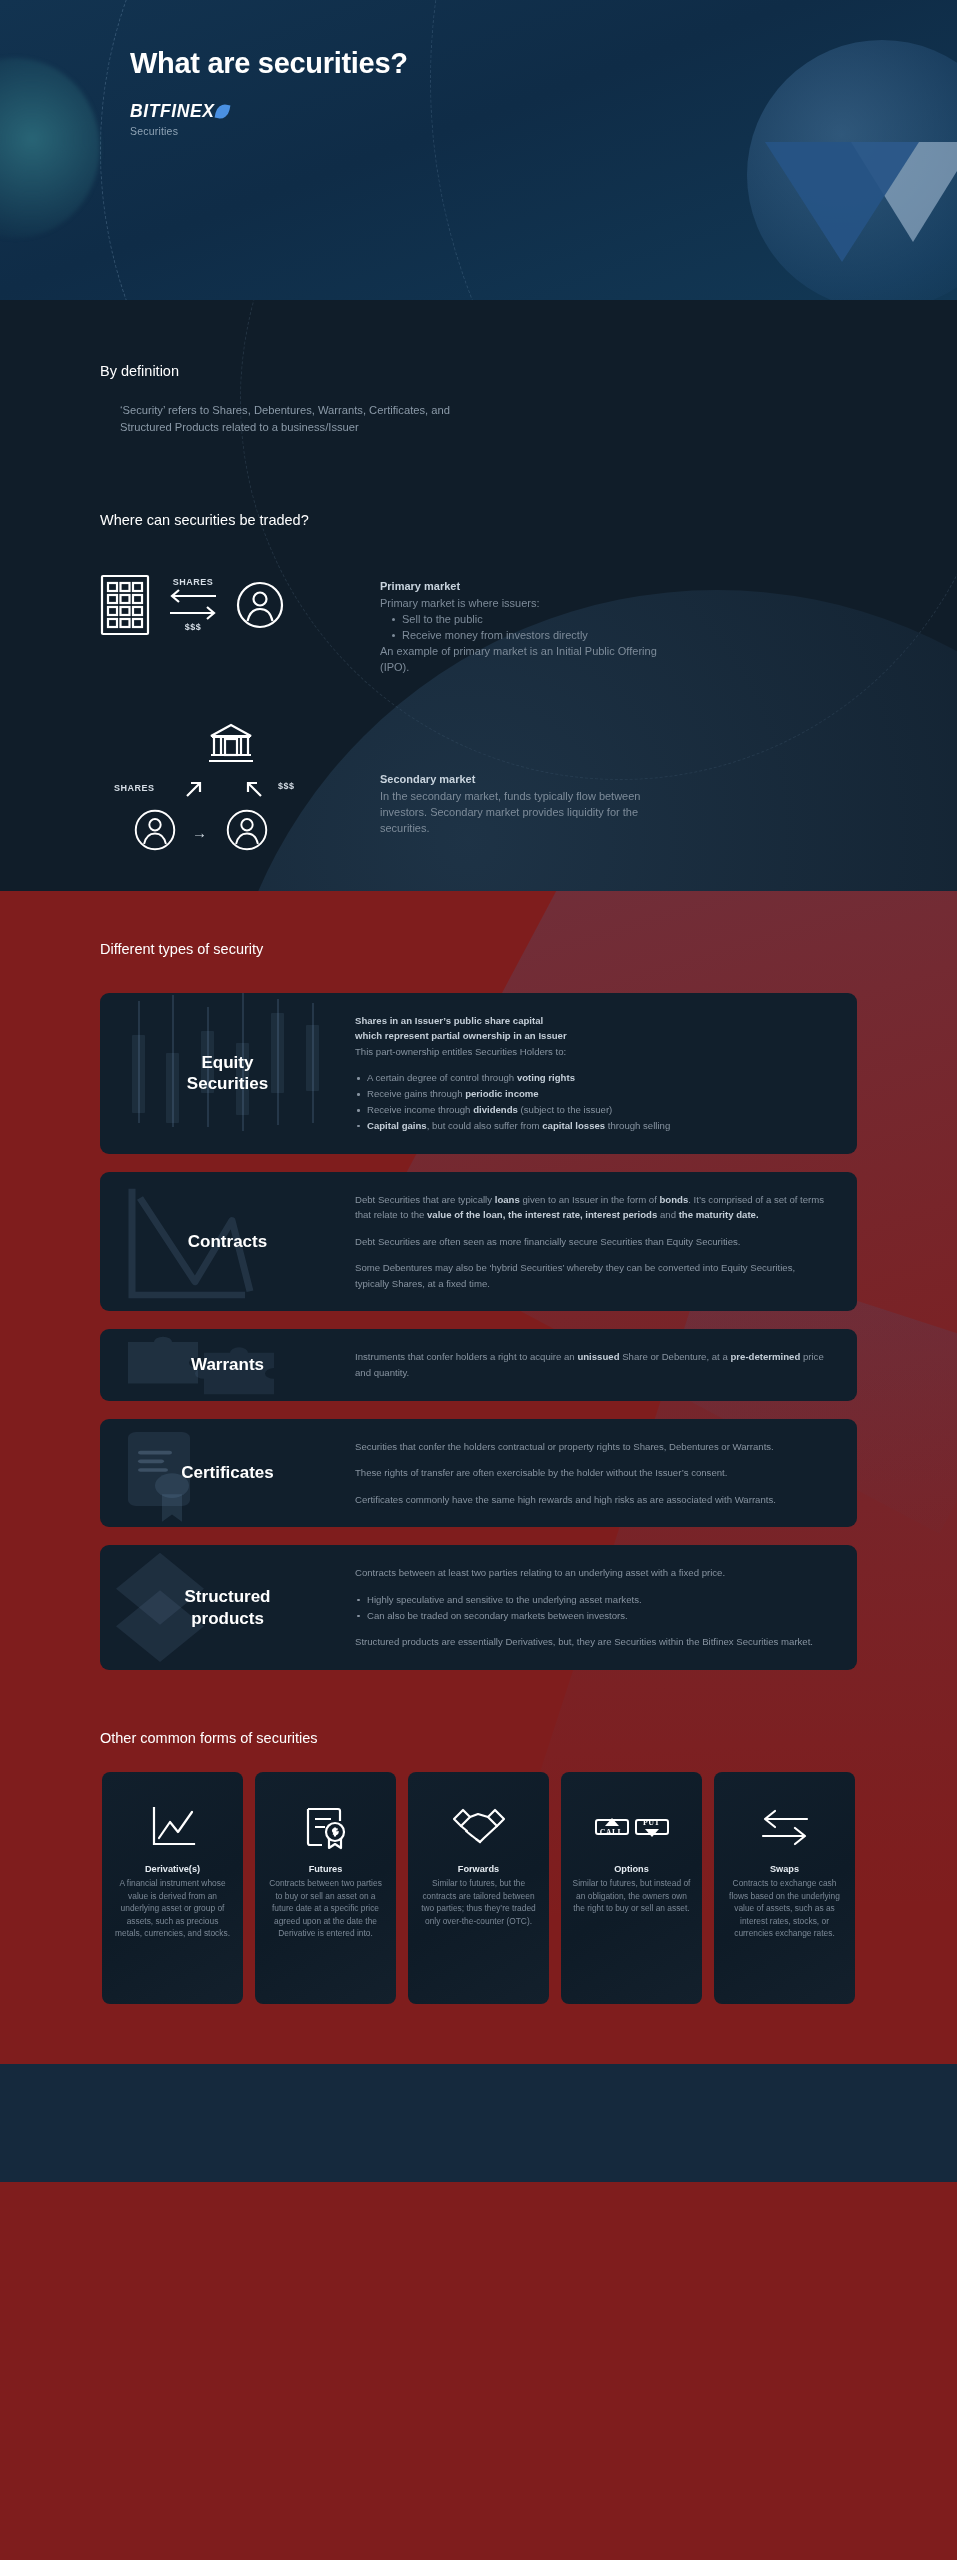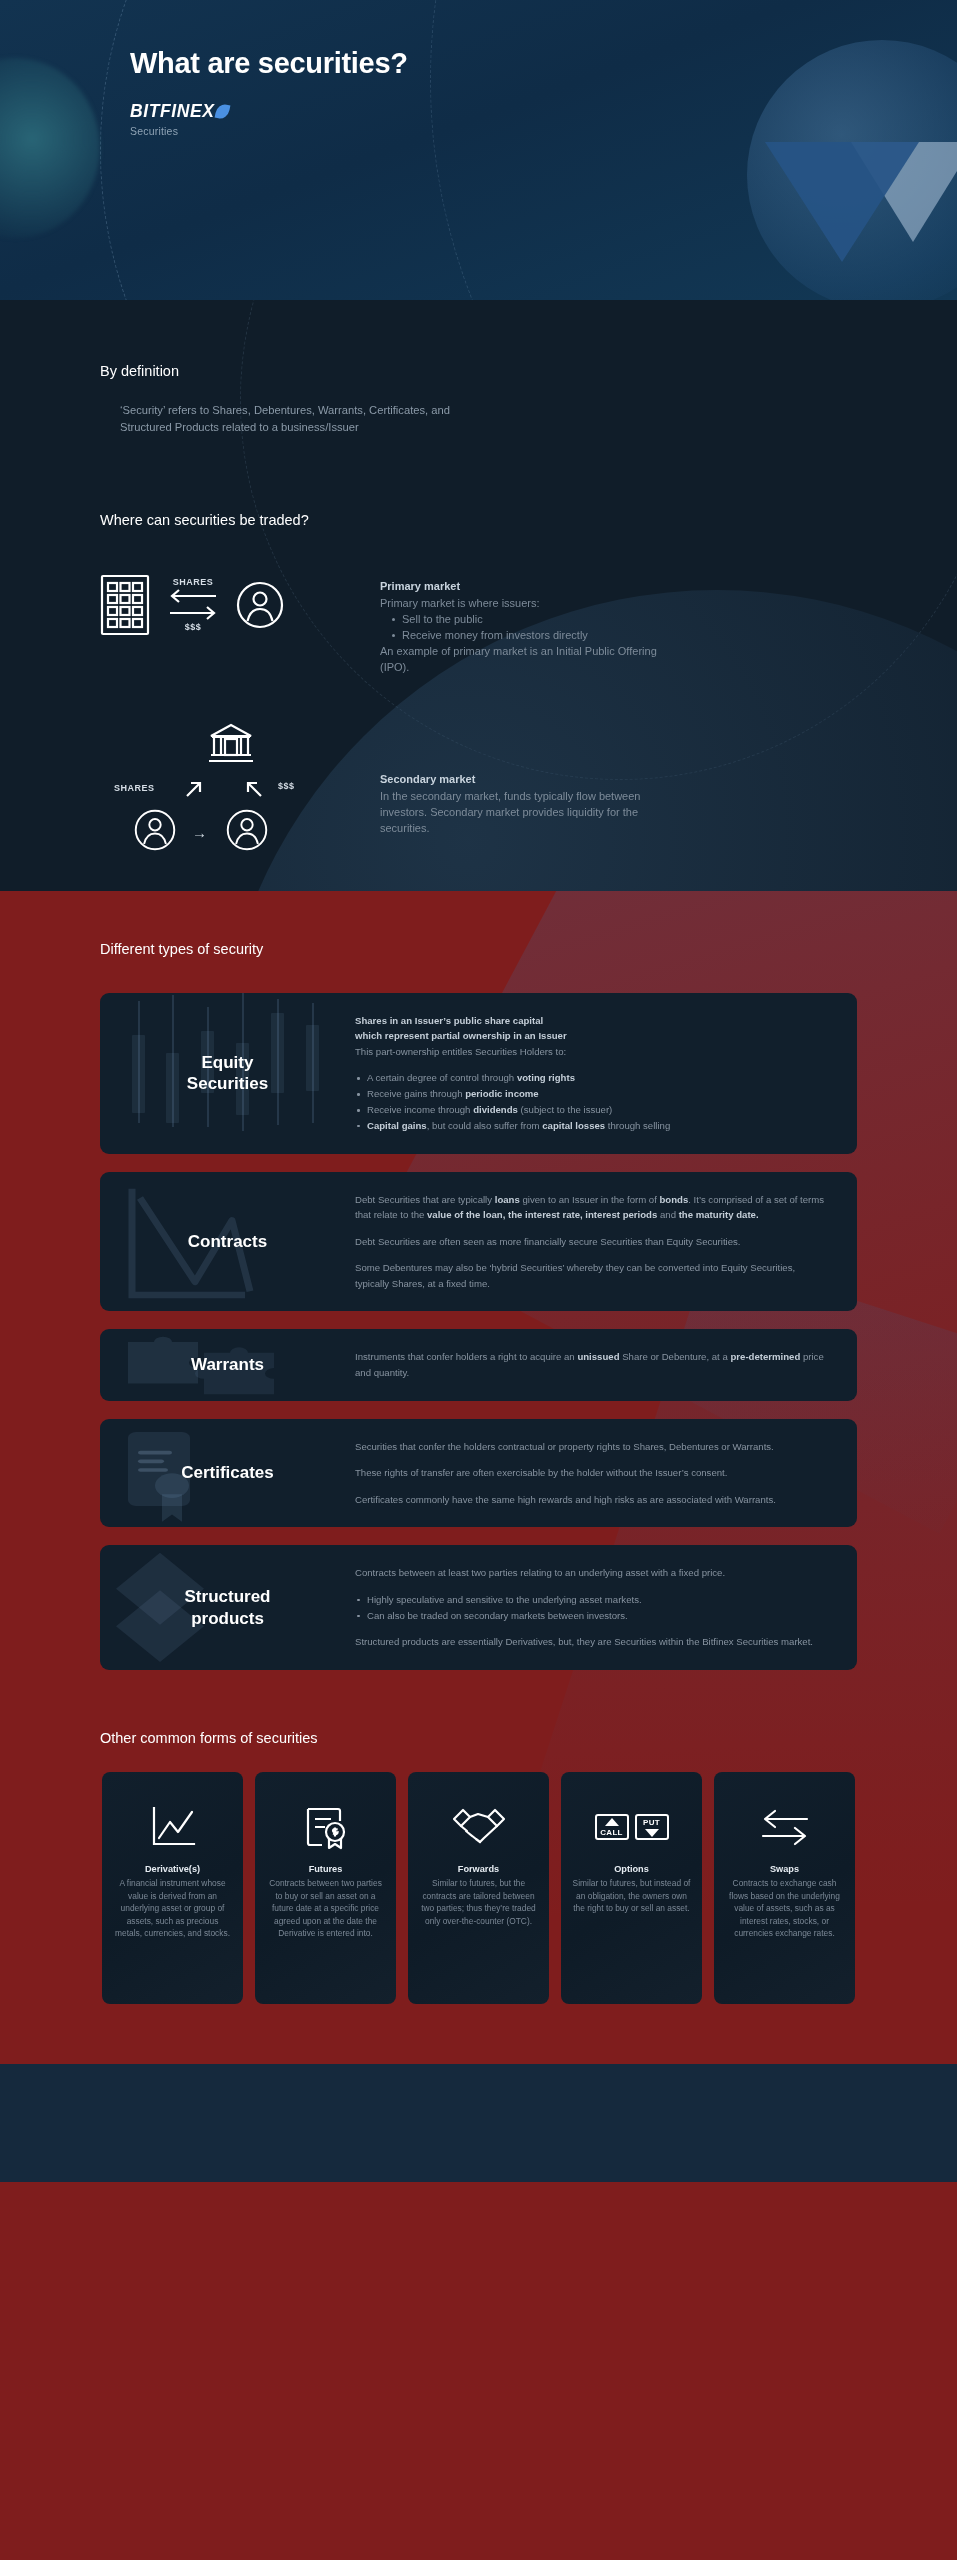--- a/index.html
+++ b/index.html
@@ -222,23 +222,24 @@
     padding: 26px 11px 18px 11px;
     text-align: center;
     position: relative;
     overflow: hidden;
   }
   .other-icon { height: 58px; display: flex; align-items: center; justify-content: center; }
   .other-name { color: #e6ecf2; font-size: 9.2px; font-weight: bold; margin-top: 8px; }
   .other-desc { color: #7b8896; font-size: 8.4px; line-height: 1.5; margin-top: 3px; }
   .opt-boxes { display: flex; gap: 6px; align-items: center; justify-content: center; }
   .opt-box {
-    width: 34px; height: 26px; border: 2px solid #ffffff; border-radius: 3px;
+    width: 34px; height: 16px; border: 2px solid #ffffff; border-radius: 3px;
     display: flex; flex-direction: column; align-items: center; justify-content: center;
     gap: 2px;
+    font-family: Liberation Serif, serif;
   }
   .opt-box span { color: #ffffff; font-size: 8px; font-weight: bold; letter-spacing: .3px; }
   .tri-up { width: 0; height: 0; border-left: 7px solid transparent; border-right: 7px solid transparent; border-bottom: 8px solid #fff; }
   .tri-dn { width: 0; height: 0; border-left: 7px solid transparent; border-right: 7px solid transparent; border-top: 8px solid #fff; }
 
   .footer-fill { height: 118px; background: #15293d; }
 </style>
 </head>
 <body>
 

